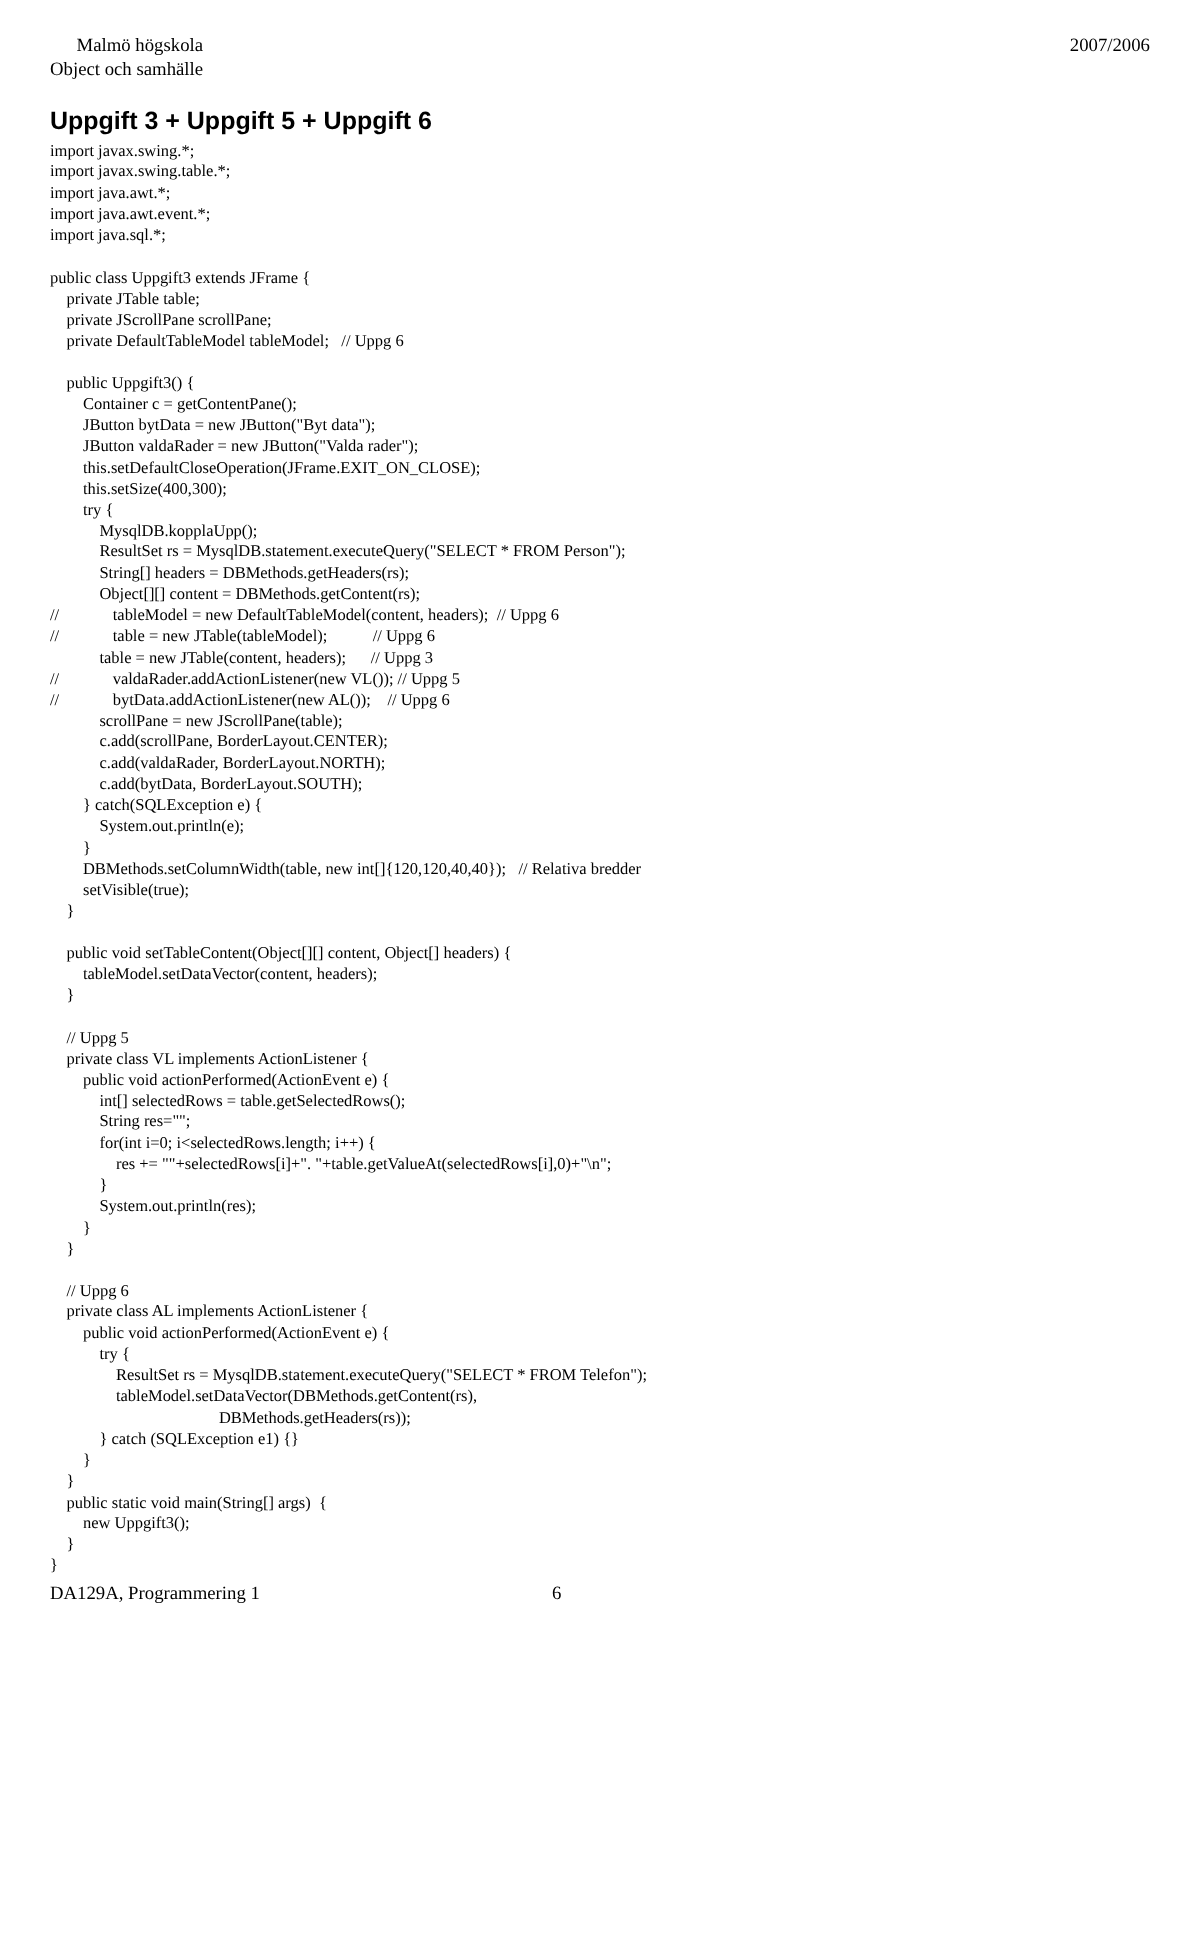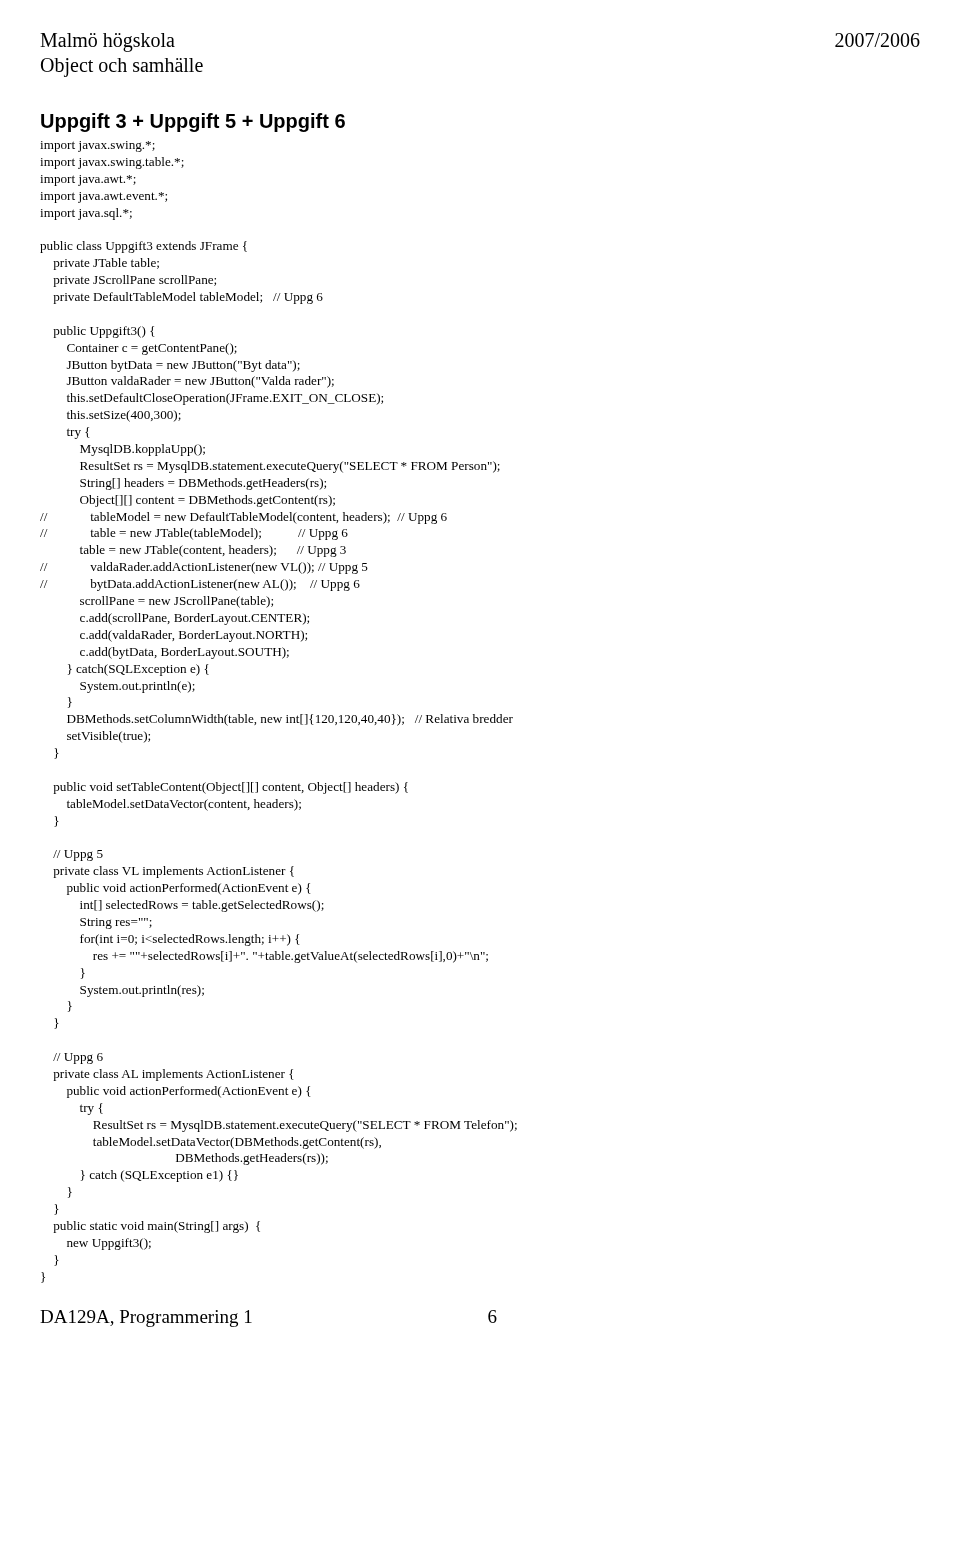--- a/index.html
+++ b/index.html
@@ -8,40 +8,41 @@
     padding: 28px 40px 28px 40px;
     font-family: "Times New Roman", Times, serif;
     color: #000;
     font-size: 15px;
     width: 960px;
     box-sizing: border-box;
   }
   .header-row {
     display: flex;
     justify-content: space-between;
-    font-size: 20px;
+    font-size: 15px;
     line-height: 1.25;
+    text-align: right;
   }
   .title {
     font-family: Arial, Helvetica, sans-serif;
     font-weight: bold;
     font-size: 20px;
-    margin-top: 32px;
+    margin-top: 20px;
     margin-bottom: 4px;
   }
   pre.code {
     font-family: Liberation Serif, serif;
     font-size: 13.2px;
     line-height: 1.28;
     white-space: pre;
     margin: 0;
   }
   .footer {
-    margin-top: 20px;
-    font-size: 19px;
+    margin-top: 6px;
+    font-size: 15px;
   }
   .page-num {
     display: inline-block;
     margin-left: 230px;
   }
 </style>
 </head>
 <body>
 
 <div class="header-row">

